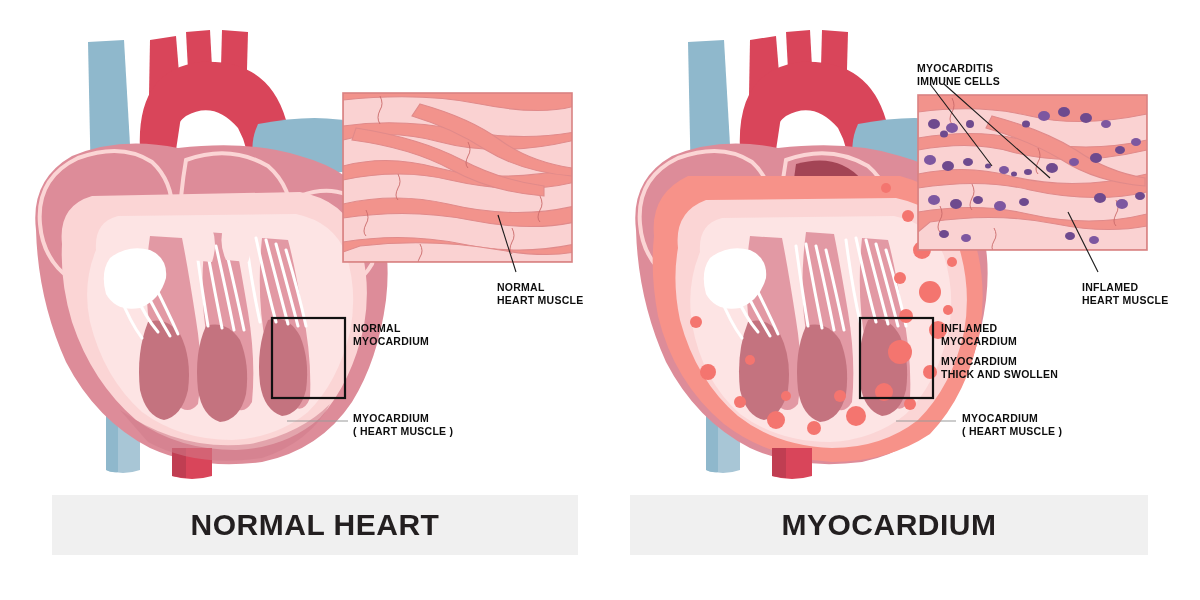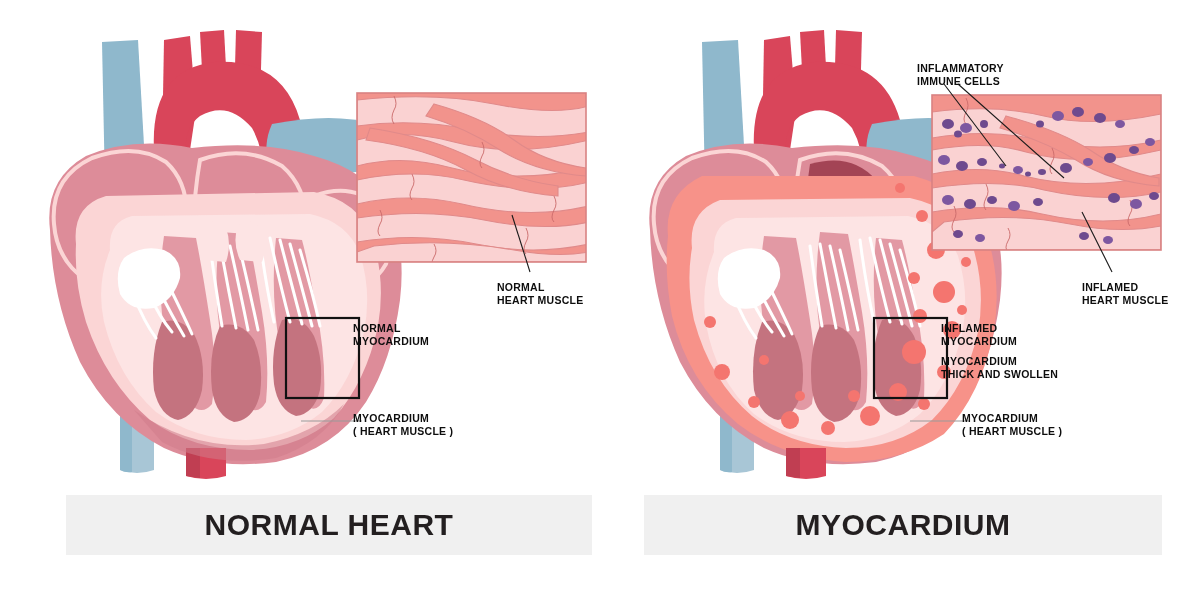--- a/index.html
+++ b/index.html
@@ -1,18 +1,18 @@
 <!DOCTYPE html>
 <html><head>
 <meta charset="utf-8">
 <style>
   html,body{margin:0;padding:0;background:#ffffff;}
   body{width:1200px;height:600px;overflow:hidden;font-family:"Liberation Sans",sans-serif;}
   #stage{position:relative;width:1200px;height:600px;background:#ffffff;}
-  .panel{position:absolute;top:0;width:600px;height:496px;margin-left:14px;}
+  .panel{position:absolute;top:0;width:600px;height:496px;}
   .panel.left{left:0;}
   .panel.right{left:600px;}
   .caption-bar{
     position:absolute;height:60px;background:#f0f0f0;
     display:flex;align-items:center;justify-content:center;
   }
   .caption-bar .caption-text{
     font-size:30px;font-weight:bold;color:#231f20;letter-spacing:.5px;
     font-family:"Liberation Sans",sans-serif;
   }
@@ -311,21 +311,21 @@
       <rect class="callout-box" x="260" y="318" width="73" height="80"></rect>
 
       <path class="leader-gray" d="M296 421 L356 421"></path>
     </svg>
 
     <div class="caption-bar" style="left:30px;top:495px;width:518px;">
       <span class="caption-text">MYOCARDIUM</span>
     </div>
   </div>
 
-  <div class="lbl" style="left:917px;top:62px;">INFLAMMATORY
+  <div class="lbl" style="left:917px;top:62px;">MYOCARDITIS
 IMMUNE CELLS</div>
   <div class="lbl" style="left:1082px;top:281px;">INFLAMED
 HEART MUSCLE</div>
   <div class="lbl" style="left:941px;top:322px;">INFLAMED
 MYOCARDIUM</div>
   <div class="lbl" style="left:941px;top:355px;">MYOCARDIUM
 THICK AND SWOLLEN</div>
   <div class="lbl" style="left:962px;top:412px;">MYOCARDIUM
 ( HEART MUSCLE )</div>
 

